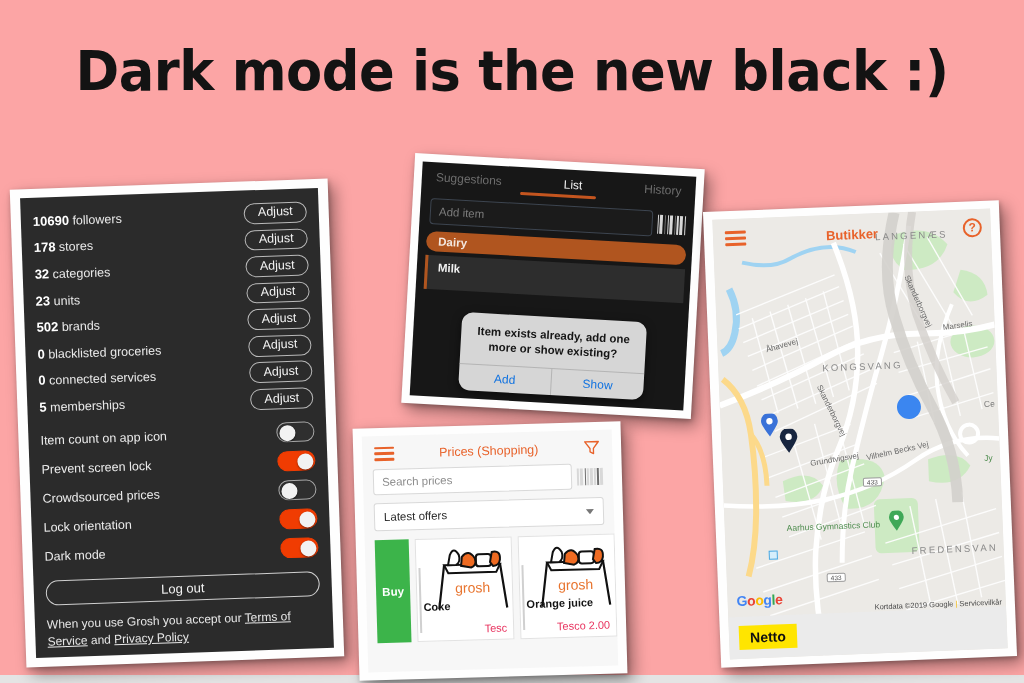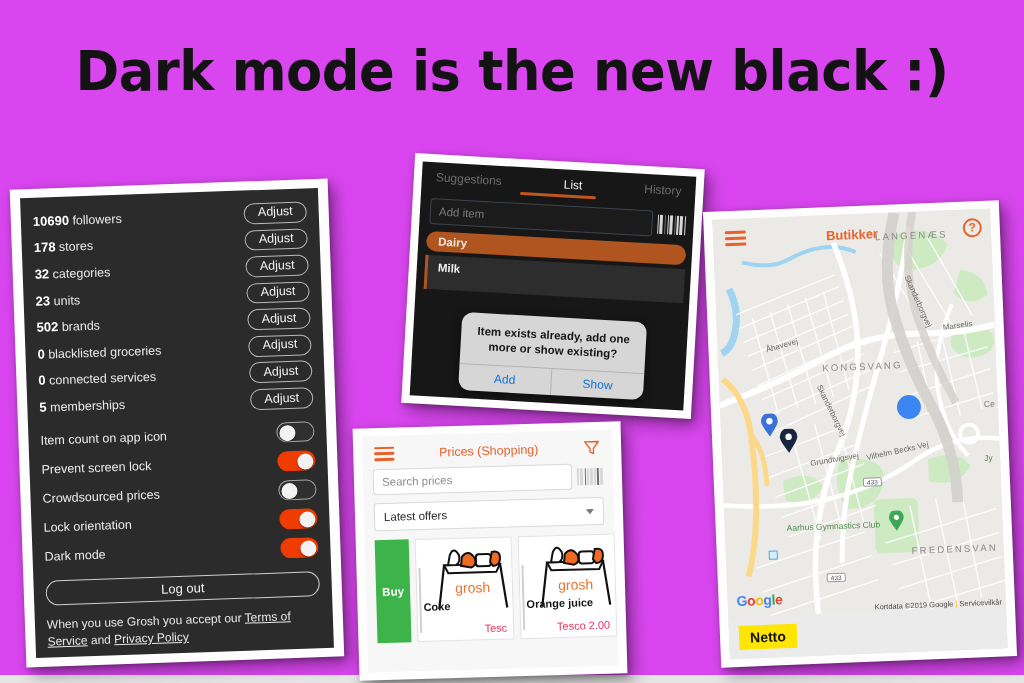--- a/index.html
+++ b/index.html
@@ -2,21 +2,21 @@
 <html><head>
 <meta charset="utf-8">
 <style>
   * { box-sizing: border-box; margin: 0; padding: 0; }
   html, body {
     width: 1024px; height: 683px;
     font-family: "Liberation Sans", sans-serif;
     background: #e4e4e4;
     overflow: hidden;
   }
-  #stage { position: relative; width: 1024px; height: 675px; background: #d946ef; }
+  #stage { position: relative; width: 1024px; height: 675px; background: #fca5a5; }
 
   
   .headline {
     position: absolute; left: 0; top: 38px; width: 1024px;
     text-align: center;
     font-family: "DejaVu Sans", sans-serif;
     font-weight: 700;
     font-size: 56px;
     letter-spacing: -0.5px;
     color: #131313;

